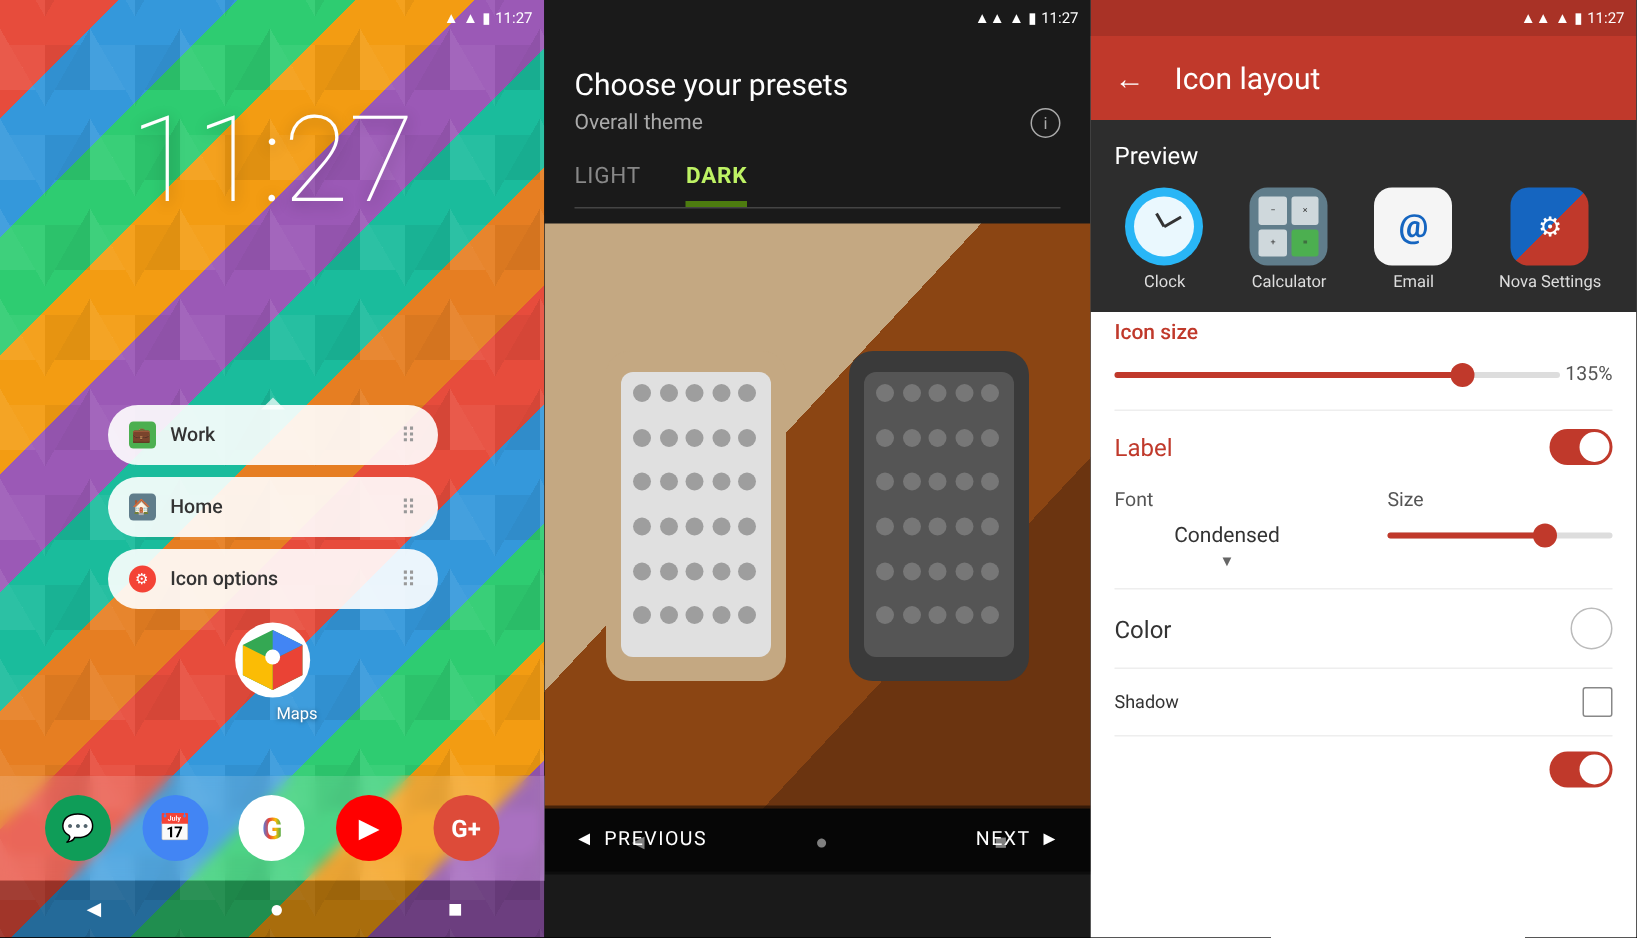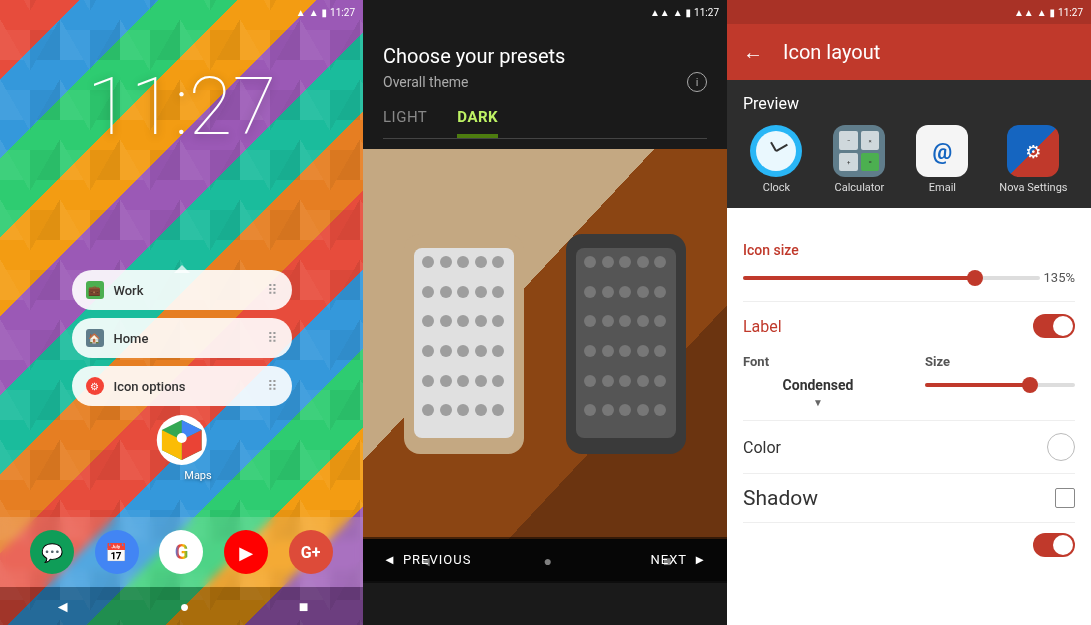--- a/index.html
+++ b/index.html
@@ -416,21 +416,21 @@
       position: relative;
     }
     .nova-gear { font-size: 18px; color: white; }
 
     .p3-settings-section {
       background: white;
       flex: 1;
       overflow-y: auto;
     }
     .p3-setting-group {
-      padding: 34px 16px 0;
+      padding: 6px 16px 0;
     }
     .p3-setting-title-red {
       color: #c0392b;
       font-size: 14px;
       font-weight: 500;
       margin-bottom: 12px;
     }
     .p3-slider-row {
       display: flex;
       align-items: center;
@@ -490,21 +490,20 @@
       position: absolute;
       right: 2px; top: 2px;
       width: 20px; height: 20px;
       border-radius: 50%;
       background: white;
     }
     .p3-font-size-row {
       display: flex;
       padding: 4px 16px 12px;
       gap: 16px;
-      font-weight: bold;
     }
     .p3-font-col { flex: 1; }
     .p3-font-label { font-size: 13px; color: #555; margin-bottom: 8px; }
     .p3-font-select {
       display: flex;
       align-items: center;
       gap: 4px;
       flex-direction: column;
     }
     .p3-font-name { font-size: 14px; color: #333; }
@@ -544,21 +543,21 @@
       width: 28px; height: 28px;
       border-radius: 50%;
       border: 1.5px solid #bbb;
     }
     .p3-shadow-row {
       display: flex;
       align-items: center;
       justify-content: space-between;
       padding: 12px 16px;
     }
-    .p3-shadow-label { font-size: 21px; color: #333; }
+    .p3-shadow-label { font-size: 12px; color: #333; }
     .checkbox-empty {
       width: 20px; height: 20px;
       border: 1.5px solid #888;
       border-radius: 2px;
     }
     .p3-last-row {
       display: flex;
       align-items: center;
       justify-content: space-between;
       padding: 10px 16px;

